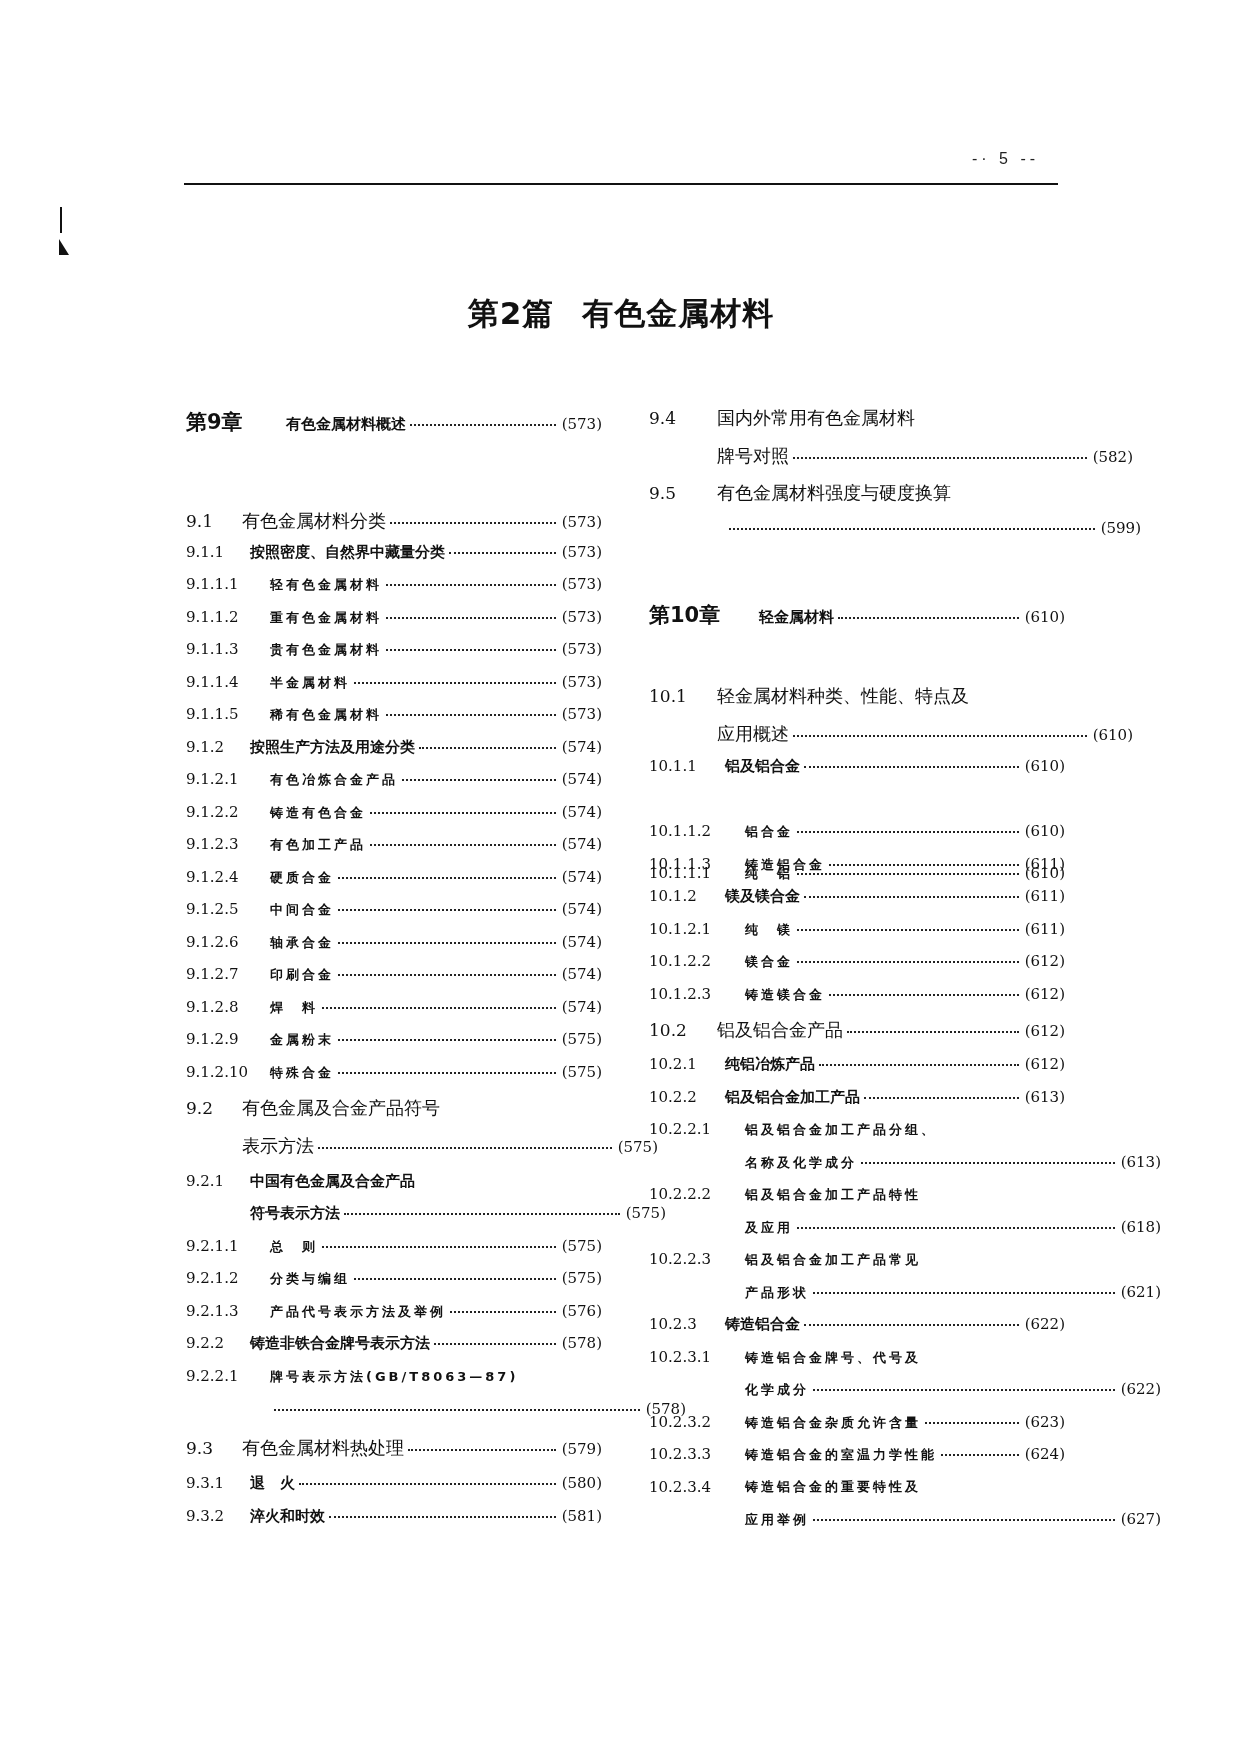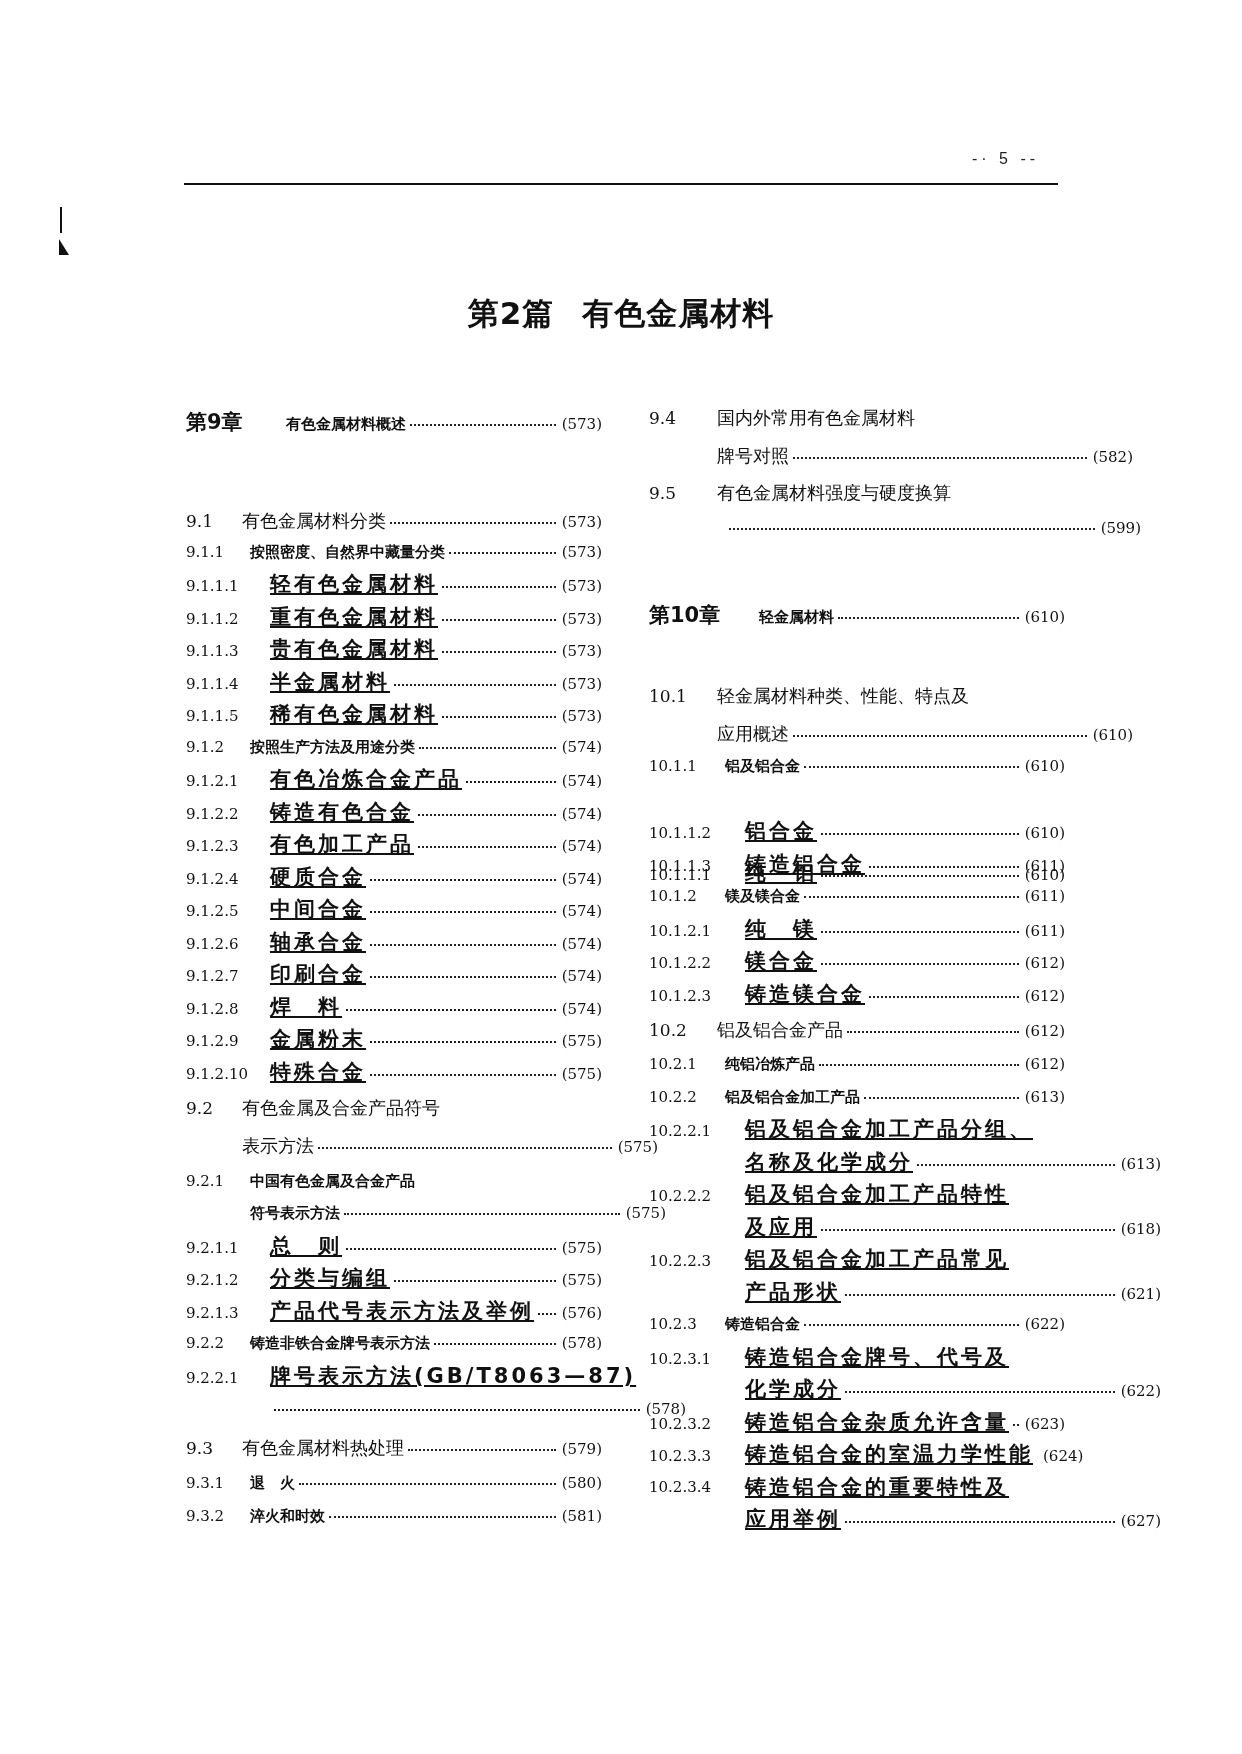--- a/index.html
+++ b/index.html
@@ -119,21 +119,21 @@
   .lvl-chapter .title { font-size: 15px; }
   .lvl-chapter .page { font-size: 15px; }
 
   .lvl-1 { font-size: 18px; height: 32px; line-height: 32px; }
   .lvl-1 .num { width: 56px; font-size: 17px; }
   .lvl-1 .title { font-weight: normal; font-size: 18px; }
 
   .lvl-2 .num { width: 64px; font-size: 15px; }
   .lvl-2 .title { font-size: 15px; }
   .lvl-3 .num { width: 84px; font-size: 15px; }
-  .lvl-3 .title { font-size: 21px; letter-spacing: 3px; text-decoration: underline; }
+  .lvl-3 .title { font-size: 13px; letter-spacing: 3px; }
 
   .cont-1 { padding-left: 56px; }
   .cont-2 { padding-left: 64px; }
   .cont-3 { padding-left: 84px; }
   .cont-1 .title { font-weight: normal; font-size: 18px; }
 
   .col-right .lvl-1 .num { width: 68px; }
   .col-right .cont-1 { padding-left: 68px; }
   .col-right .lvl-2 .num { width: 76px; }
   .col-right .cont-2 { padding-left: 76px; }

